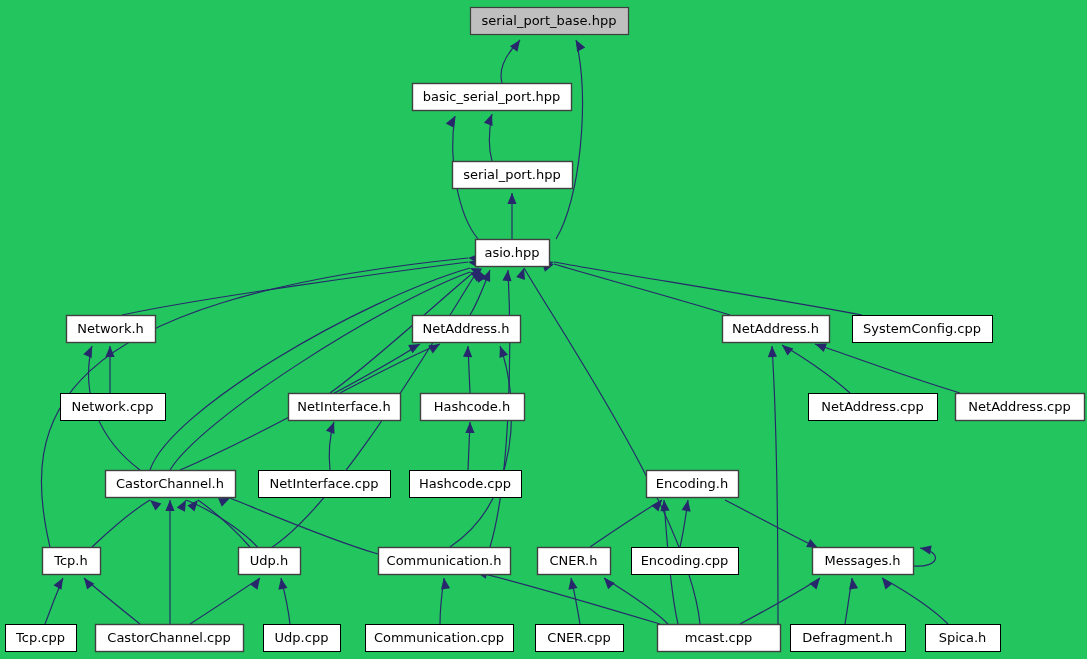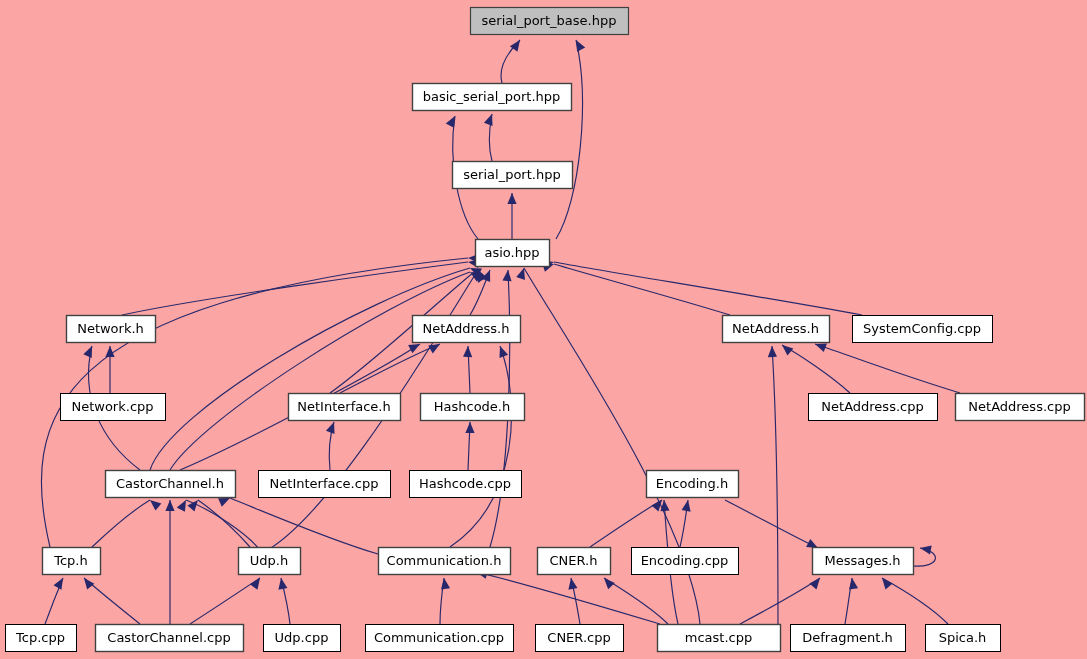--- a/index.html
+++ b/index.html
@@ -4,21 +4,21 @@
 <style>
   html, body {
     margin: 0;
     padding: 0;
     background: #ffffff;
   }
   #graph-root {
     position: relative;
     width: 1087px;
     height: 659px;
-    background: #fca5a5;
+    background: #22c55e;
     font-family: "DejaVu Sans", "Liberation Sans", sans-serif;
     overflow: hidden;
   }
   svg.graph-canvas {
     position: absolute;
     left: 0;
     top: 0;
     width: 1087px;
     height: 659px;
   }

